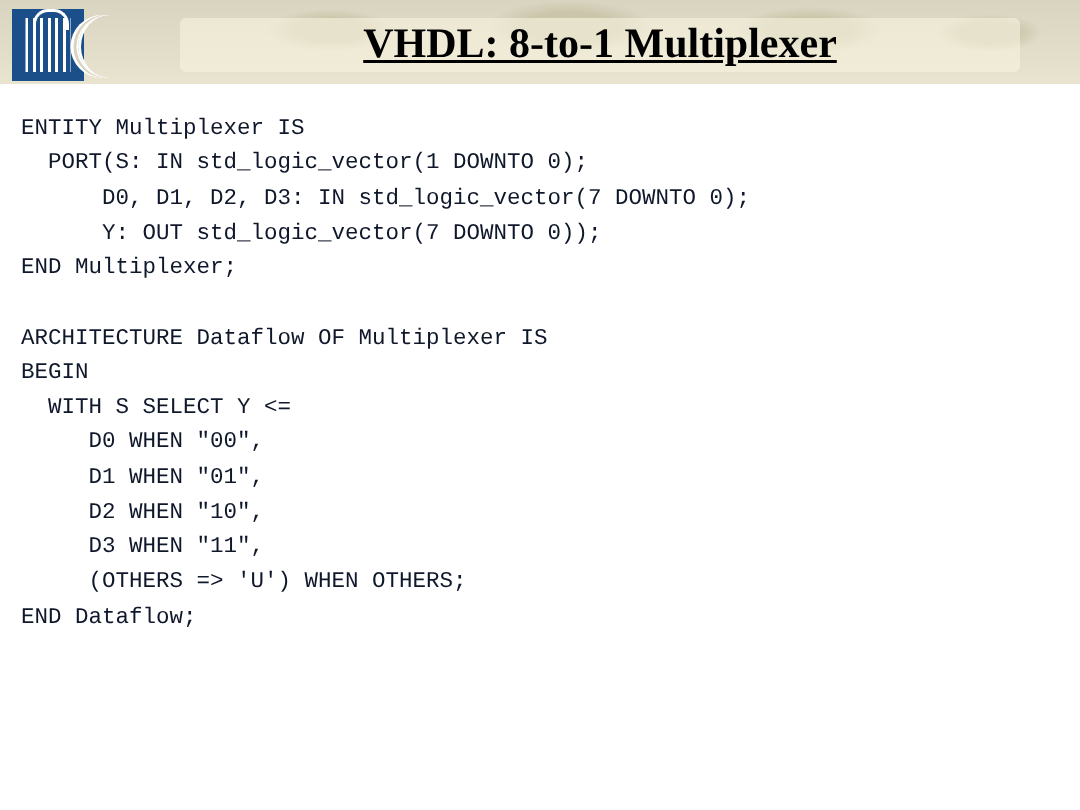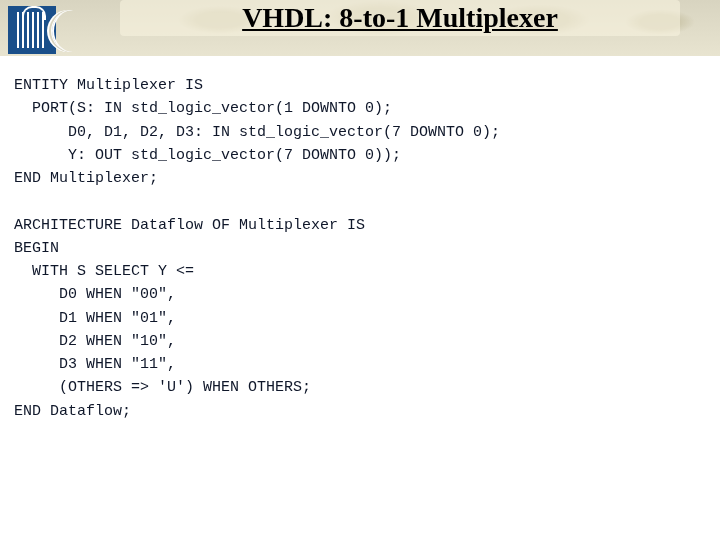--- a/index.html
+++ b/index.html
@@ -69,21 +69,21 @@
       height: 42px;
       border: 2px solid #fff;
       border-right: none;
       border-top: none;
       border-bottom: none;
       border-radius: 40px 0 0 40px;
       box-shadow: -1px 0 0 #fff, -3px 0 0 #d8d4c0, -5px 0 0 #fff;
     }
     .title-bar {
       position: absolute;
-      top: 0;
+      top: 12px;
       left: 120px;
       width: 560px;
       height: 36px;
       background: rgba(248, 244, 224, 0.6);
       border-radius: 4px;
       display: flex;
       align-items: center;
       justify-content: center;
     }
     .title {

